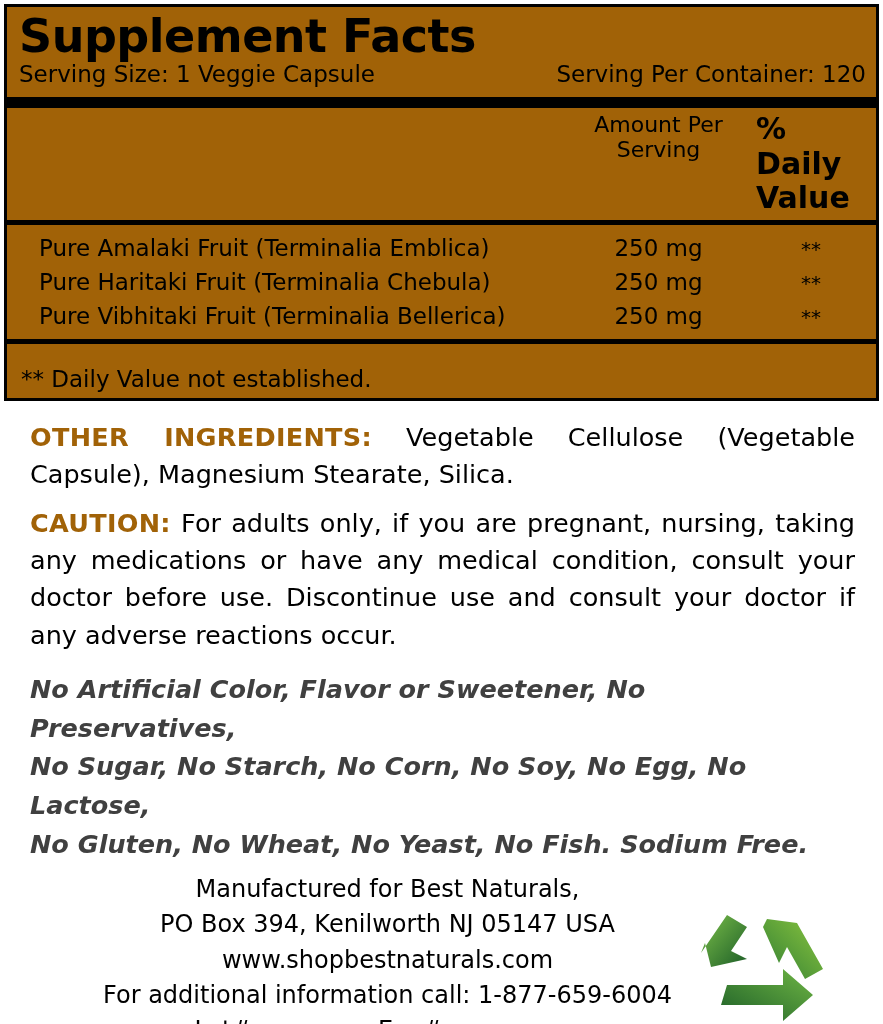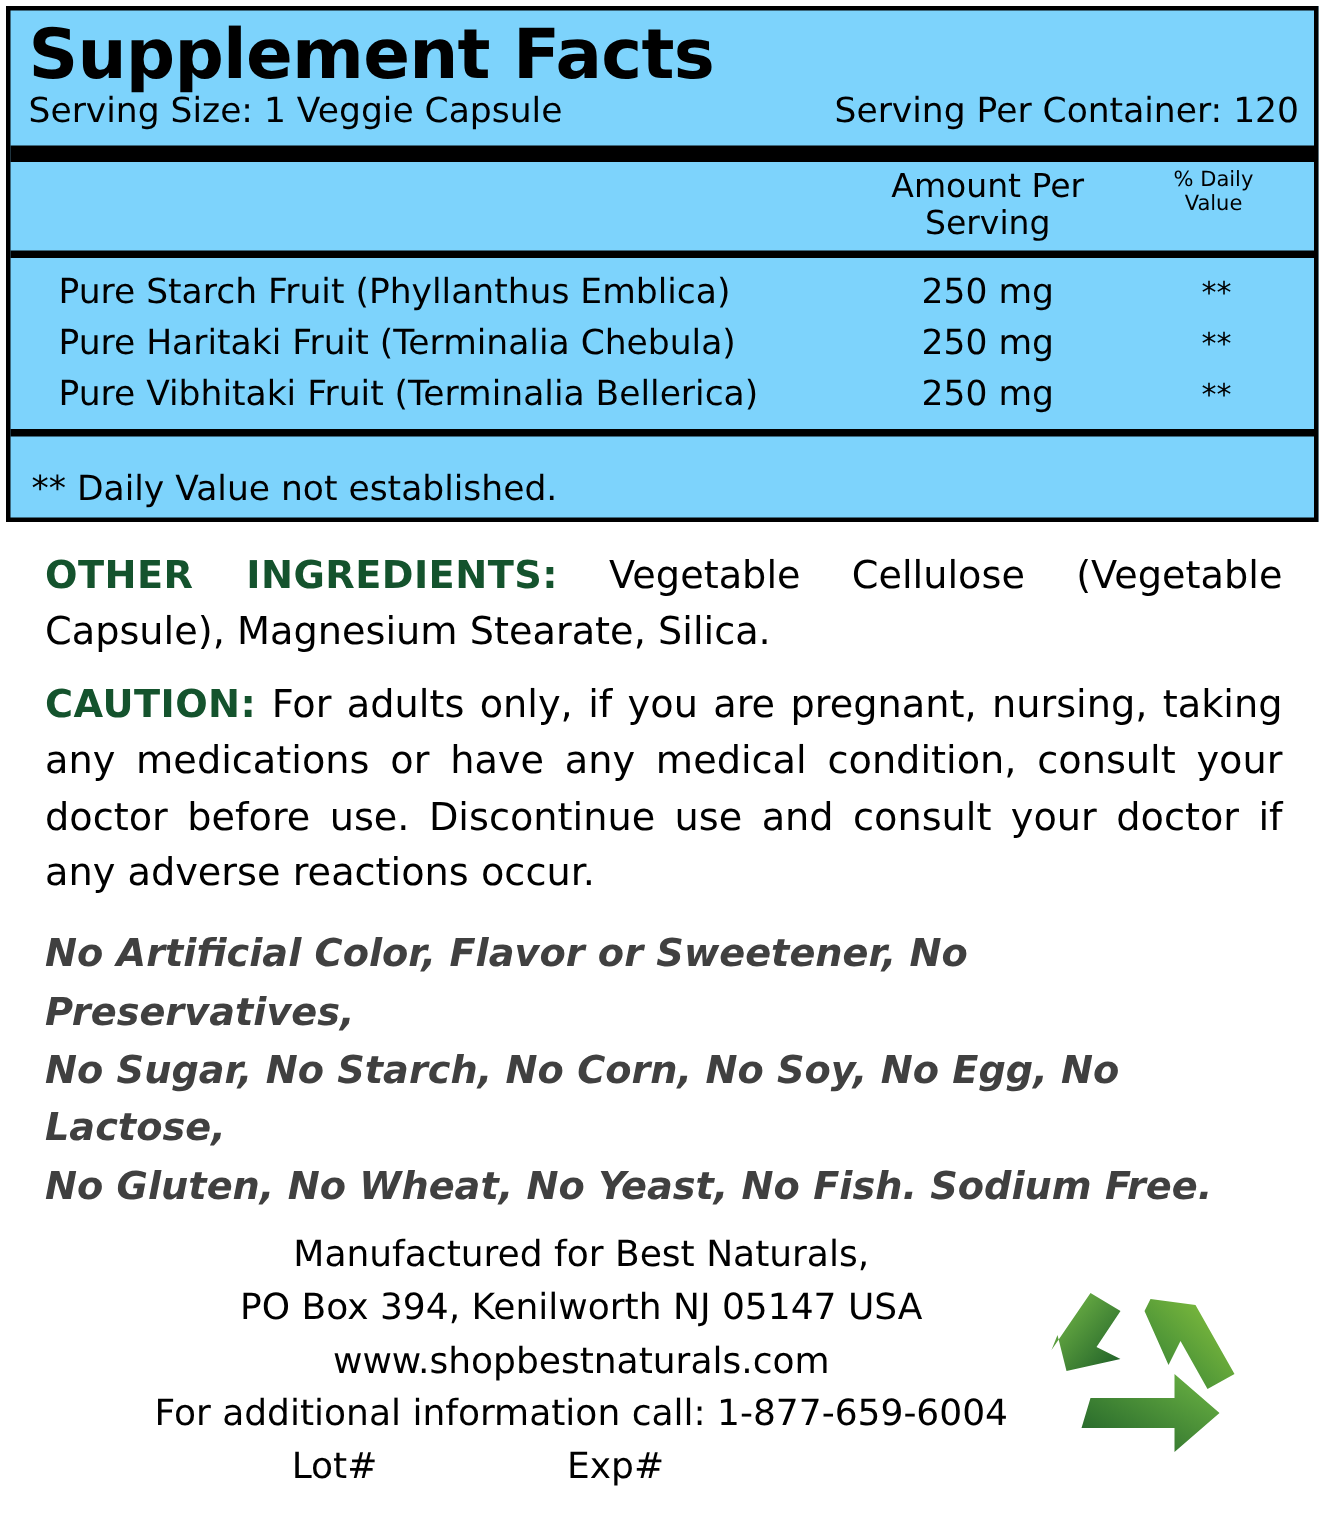--- a/index.html
+++ b/index.html
@@ -22,21 +22,21 @@
     height: 1024px;
     padding: 0;
     position: relative;
   }
 
   
   .sf-panel {
     margin: 4px 4px 0 4px;
     border: 3px solid #000;
     padding: 0 0 0 0;
-    background: #7dd3fc;
+    background: #a16207;
   }
   .sf-inner {
     padding: 4px 10px 6px 12px;
   }
   .sf-title {
     font-family: "DejaVu Sans", "Liberation Sans", sans-serif;
     font-weight: bold;
     font-size: 46px;
     line-height: 1.0;
     letter-spacing: -0.5px;
@@ -67,23 +67,23 @@
   }
   .sf-head .col-amt {
     width: 195px;
     text-align: center;
     font-weight: normal;
     font-size: 22px;
     line-height: 1.15;
   }
   .sf-head .col-dv {
     width: 110px;
-    text-align: center;
-    font-weight: normal;
-    font-size: 14px;
+    text-align: left;
+    font-weight: bold;
+    font-size: 30px;
     line-height: 1.15;
     padding-right: 4px;
   }
 
   .sf-rows {
     padding: 6px 0 6px 0;
   }
   .sf-row {
     display: flex;
     align-items: baseline;
@@ -113,21 +113,21 @@
   .body-wrap {
     padding: 18px 28px 0 30px;
   }
   .para {
     font-size: 25.5px;
     line-height: 1.46;
     text-align: justify;
     margin: 0 0 12px 0;
   }
   .hdr-green {
-    color: #14532d;
+    color: #a16207;
     font-weight: bold;
     letter-spacing: 0.3px;
   }
   .claims {
     color: #404040;
     font-style: italic;
     font-weight: bold;
     font-size: 25.5px;
     line-height: 1.52;
     text-align: left;
@@ -192,21 +192,21 @@
           <div>Value</div>
         </div>
       </div>
     </div>
 
     <div class="rule-med"></div>
 
     <div class="sf-inner" style="padding-top:0;padding-bottom:0;">
       <div class="sf-rows">
         <div class="sf-row">
-          <div class="col-name">Pure Starch Fruit (Phyllanthus Emblica)</div>
+          <div class="col-name">Pure Amalaki Fruit (Terminalia Emblica)</div>
           <div class="col-amt">250 mg</div>
           <div class="col-dv">**</div>
         </div>
         <div class="sf-row">
           <div class="col-name">Pure Haritaki Fruit (Terminalia Chebula)</div>
           <div class="col-amt">250 mg</div>
           <div class="col-dv">**</div>
         </div>
         <div class="sf-row">
           <div class="col-name">Pure Vibhitaki Fruit (Terminalia Bellerica)</div>

